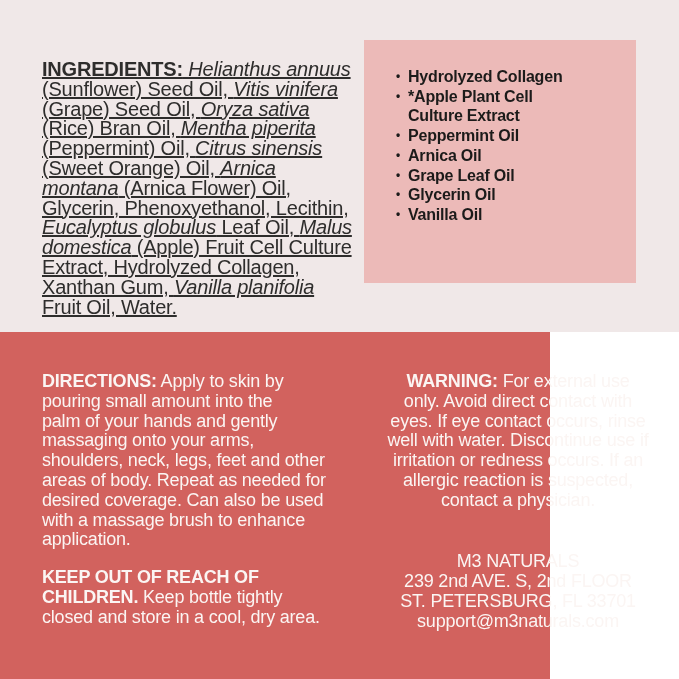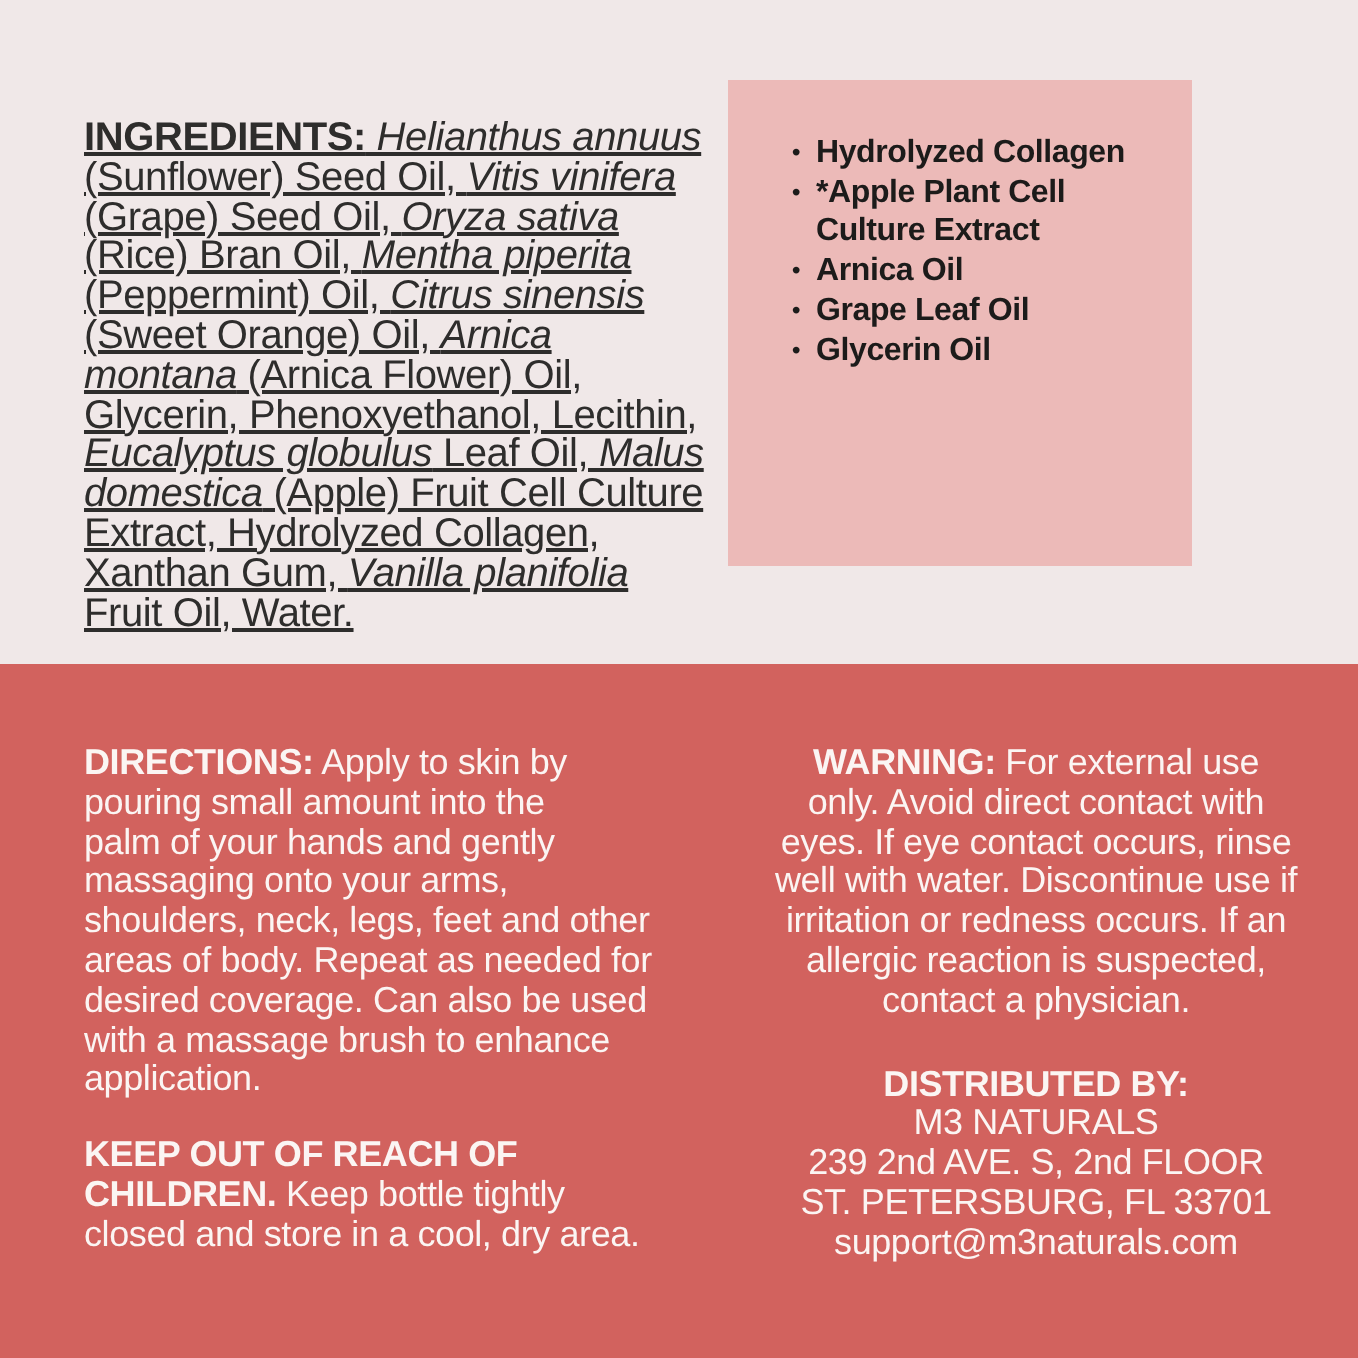--- a/index.html
+++ b/index.html
@@ -21,41 +21,41 @@
   .top-section{
     position:absolute;left:0;top:0;width:679px;height:332px;
     background:var(--top-bg);
   }
   .ingredients-text{
     position:absolute;left:42px;top:40px;width:322px;
     color:var(--dark-text);
     font-size:20px;line-height:19.8px;letter-spacing:-0.2px;text-decoration:underline;
   }
   .key-ingredients-box{
-    position:absolute;left:364px;top:40px;width:232px;height:243px;
+    position:absolute;left:364px;top:40px;width:272px;height:243px;
     background:var(--highlight-box-bg);
     box-sizing:border-box;
     padding:27px 14px 0 35px;
   }
   .key-ingredients-list{
     margin:0;padding:0;list-style:none;
     color:#1c1b1a;font-weight:bold;
     font-size:16px;line-height:19.7px;letter-spacing:-0.2px;
   }
   .key-ingredients-list li{
     position:relative;padding-left:9px;
   }
   .key-ingredients-list li::before{
     content:"•";
     position:absolute;left:-3px;top:0;
     font-size:12px;line-height:19.7px;
   }
 
   .bottom-section{
-    position:absolute;left:0;top:332px;width:679px;height:347px;
+    position:absolute;left:0;top:332px;width:550px;height:347px;
     background:var(--bottom-bg);
     color:var(--light-text);
   }
   .bottom-col{
     position:absolute;top:40px;
     font-size:18px;line-height:19.8px;letter-spacing:-0.2px;
   }
   .col-left{left:42px;width:322px;}
   .col-right{left:362px;width:312px;text-align:center;}
   .directions-text,.warning-text{margin:0;}
@@ -65,30 +65,32 @@
 </head>
 <body>
 
 <div class="top-section">
   <p class="ingredients-text"><span class="b">INGREDIENTS:</span><span class="i"> Helianthus annuus<br></span><span>(Sunflower) Seed Oil, </span><span class="i">Vitis vinifera<br></span><span>(Grape) Seed Oil, </span><span class="i">Oryza sativa<br></span><span>(Rice) Bran Oil, </span><span class="i">Mentha piperita<br></span><span>(Peppermint) Oil, </span><span class="i">Citrus sinensis<br></span><span>(Sweet Orange) Oil, </span><span class="i">Arnica<br>montana</span><span> (Arnica Flower) Oil,<br>Glycerin, Phenoxyethanol, Lecithin,<br></span><span class="i">Eucalyptus globulus</span><span> Leaf Oil, </span><span class="i">Malus<br>domestica</span><span> (Apple) Fruit Cell Culture<br>Extract, Hydrolyzed Collagen,<br>Xanthan Gum, </span><span class="i">Vanilla planifolia<br></span><span>Fruit Oil, Water.</span></p>
 
   <div class="key-ingredients-box">
     <ul class="key-ingredients-list">
         <li>Hydrolyzed Collagen</li>
         <li>*Apple Plant Cell<br>Culture Extract</li>
+        <li>Peppermint Oil</li>
         <li>Arnica Oil</li>
         <li>Grape Leaf Oil</li>
         <li>Glycerin Oil</li>
+        <li>Vanilla Oil</li>
       </ul>
   </div>
 </div>
 
 <div class="bottom-section">
   <div class="bottom-col col-left">
     <p class="directions-text"><span class="b">DIRECTIONS:</span><span> Apply to skin by<br>pouring small amount into the<br>palm of your hands and gently<br>massaging onto your arms,<br>shoulders, neck, legs, feet and other<br>areas of body. Repeat as needed for<br>desired coverage. Can also be used<br>with a massage brush to enhance<br>application.</span></p>
     <p class="keepout-text"><span class="b">KEEP OUT OF REACH OF<br>CHILDREN.</span><span> Keep bottle tightly<br>closed and store in a cool, dry area.</span></p>
   </div>
 
   <div class="bottom-col col-right">
     <p class="warning-text"><span class="b">WARNING:</span><span> For external use<br>only. Avoid direct contact with<br>eyes. If eye contact occurs, rinse<br>well with water. Discontinue use if<br>irritation or redness occurs. If an<br>allergic reaction is suspected,<br>contact a physician.</span></p>
-    <p class="distributed-text"><span class="b">DISTRIBUTED BY:</span><span><br>M3 NATURALS<br>239 2nd AVE. S, 2nd FLOOR<br>ST. PETERSBURG, FL 33701<br>support@m3naturals.com</span></p>
+    <p class="distributed-text"><span><br>M3 NATURALS<br>239 2nd AVE. S, 2nd FLOOR<br>ST. PETERSBURG, FL 33701<br>support@m3naturals.com</span></p>
   </div>
 </div>
 
 </body></html>

